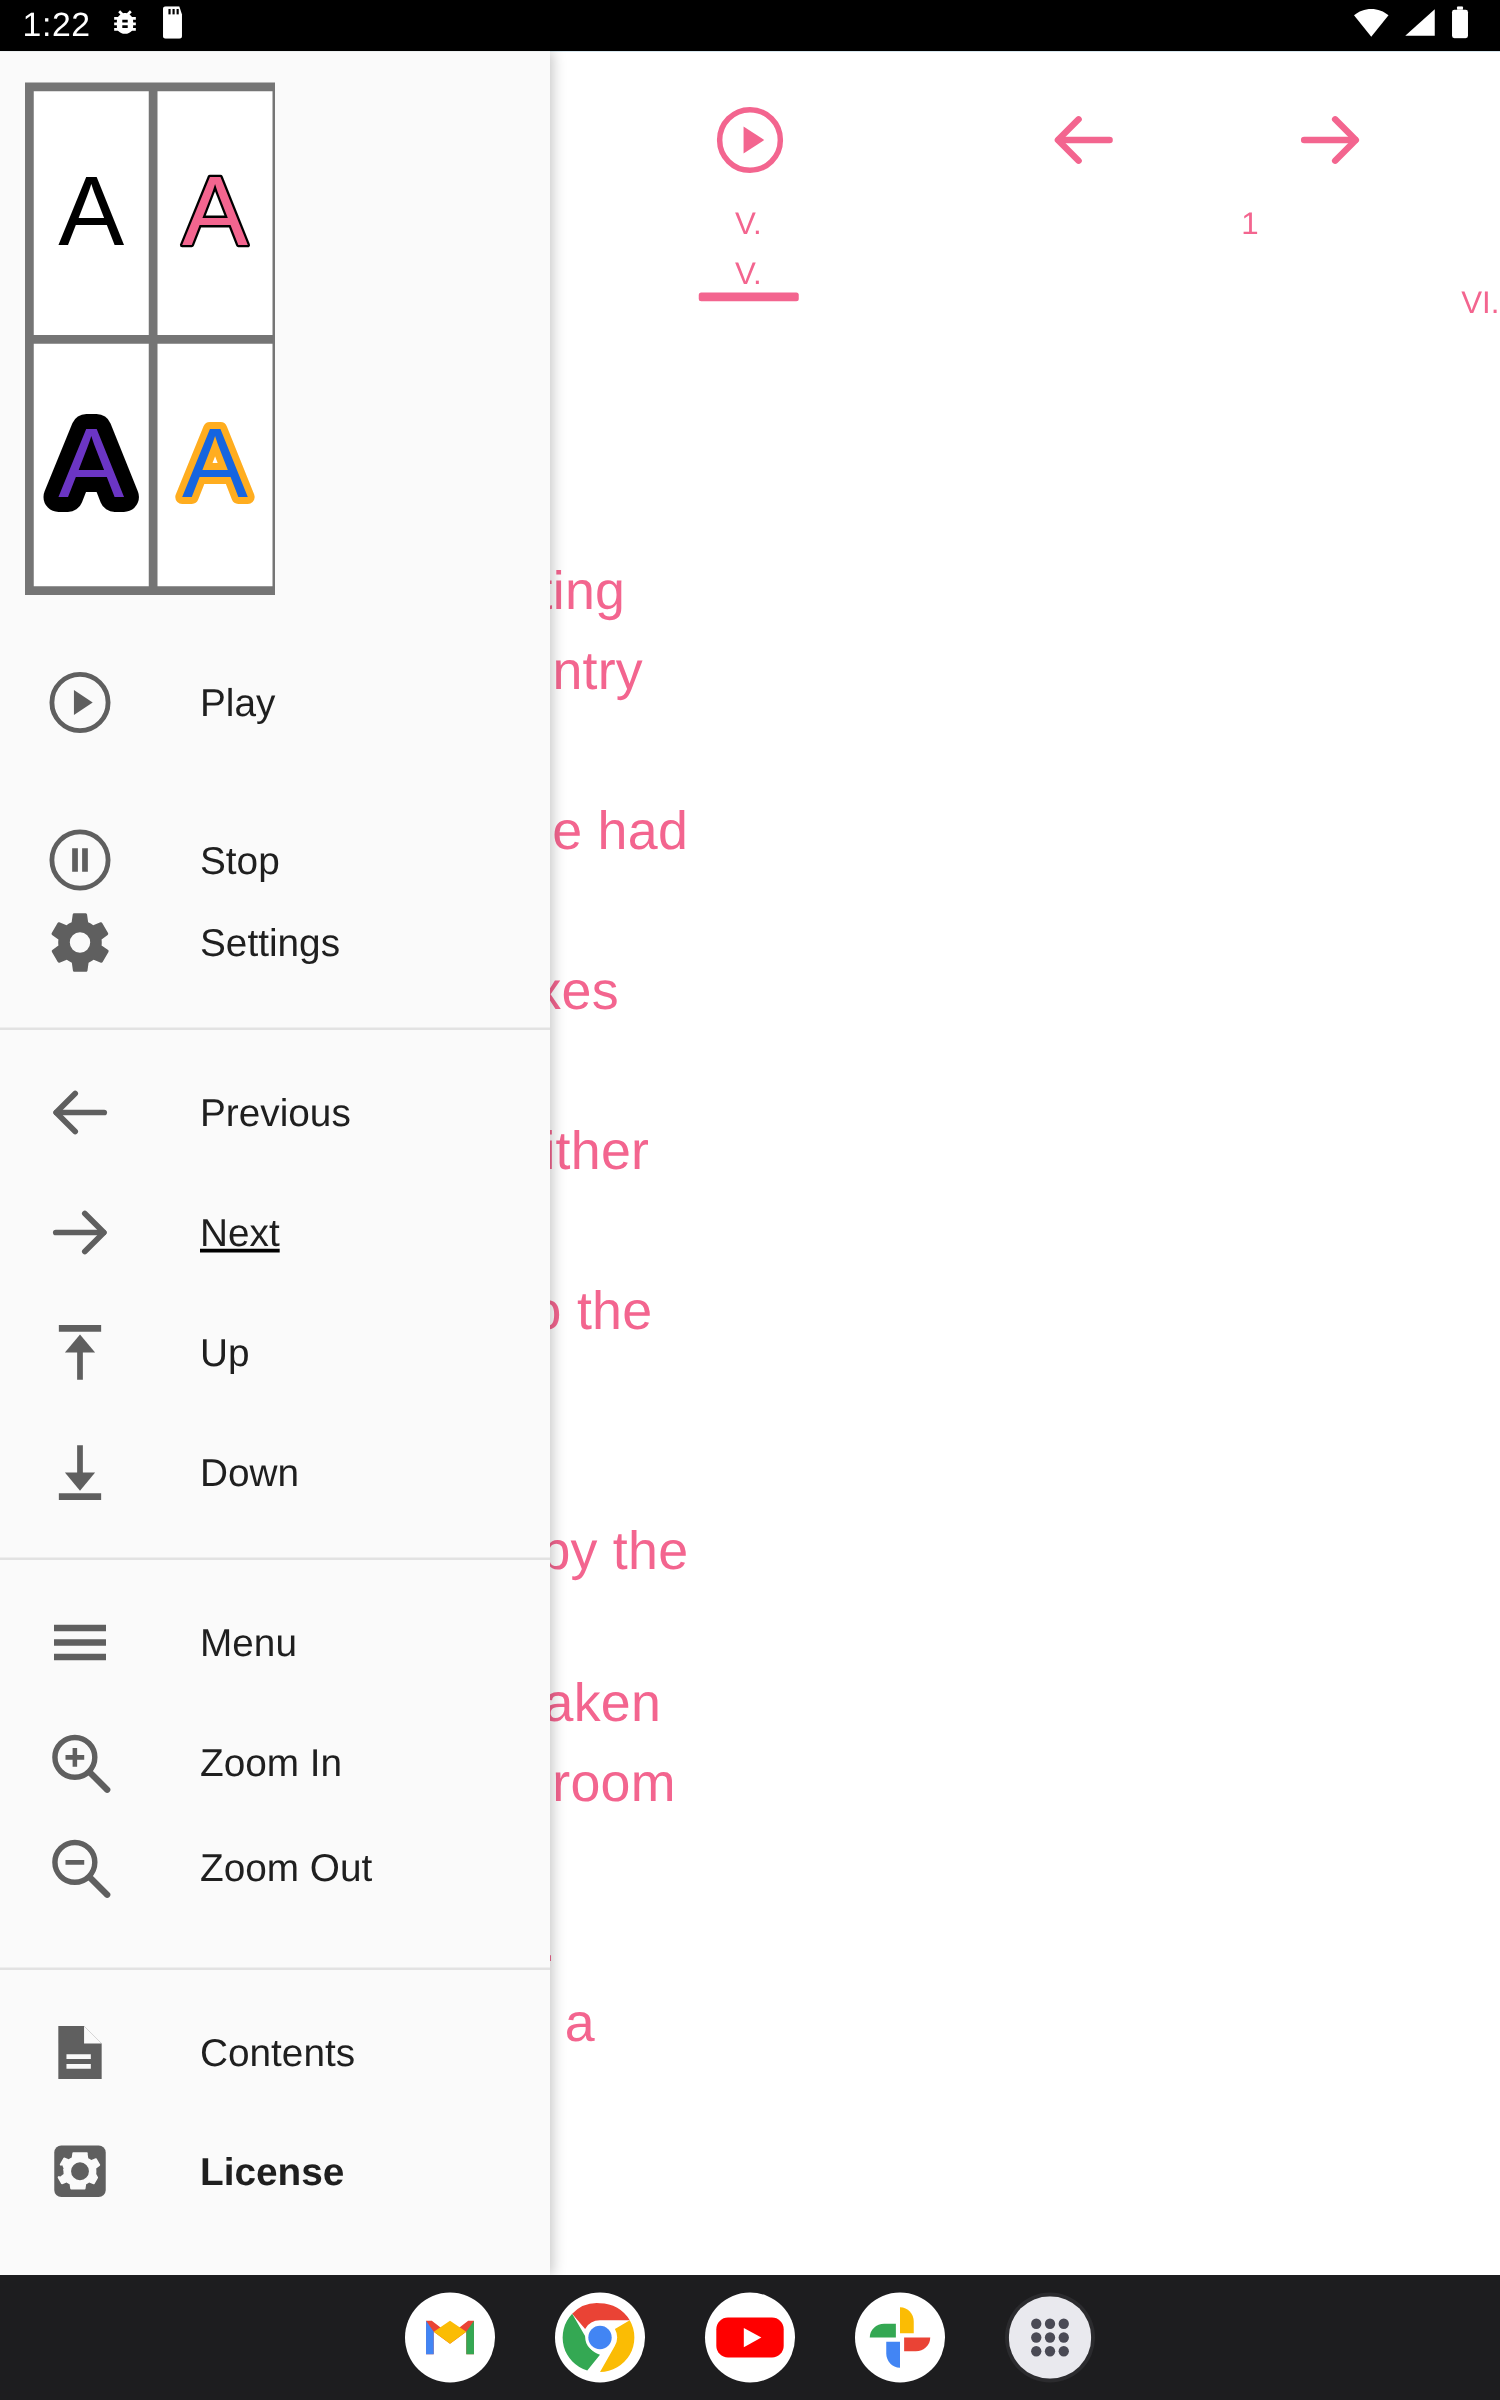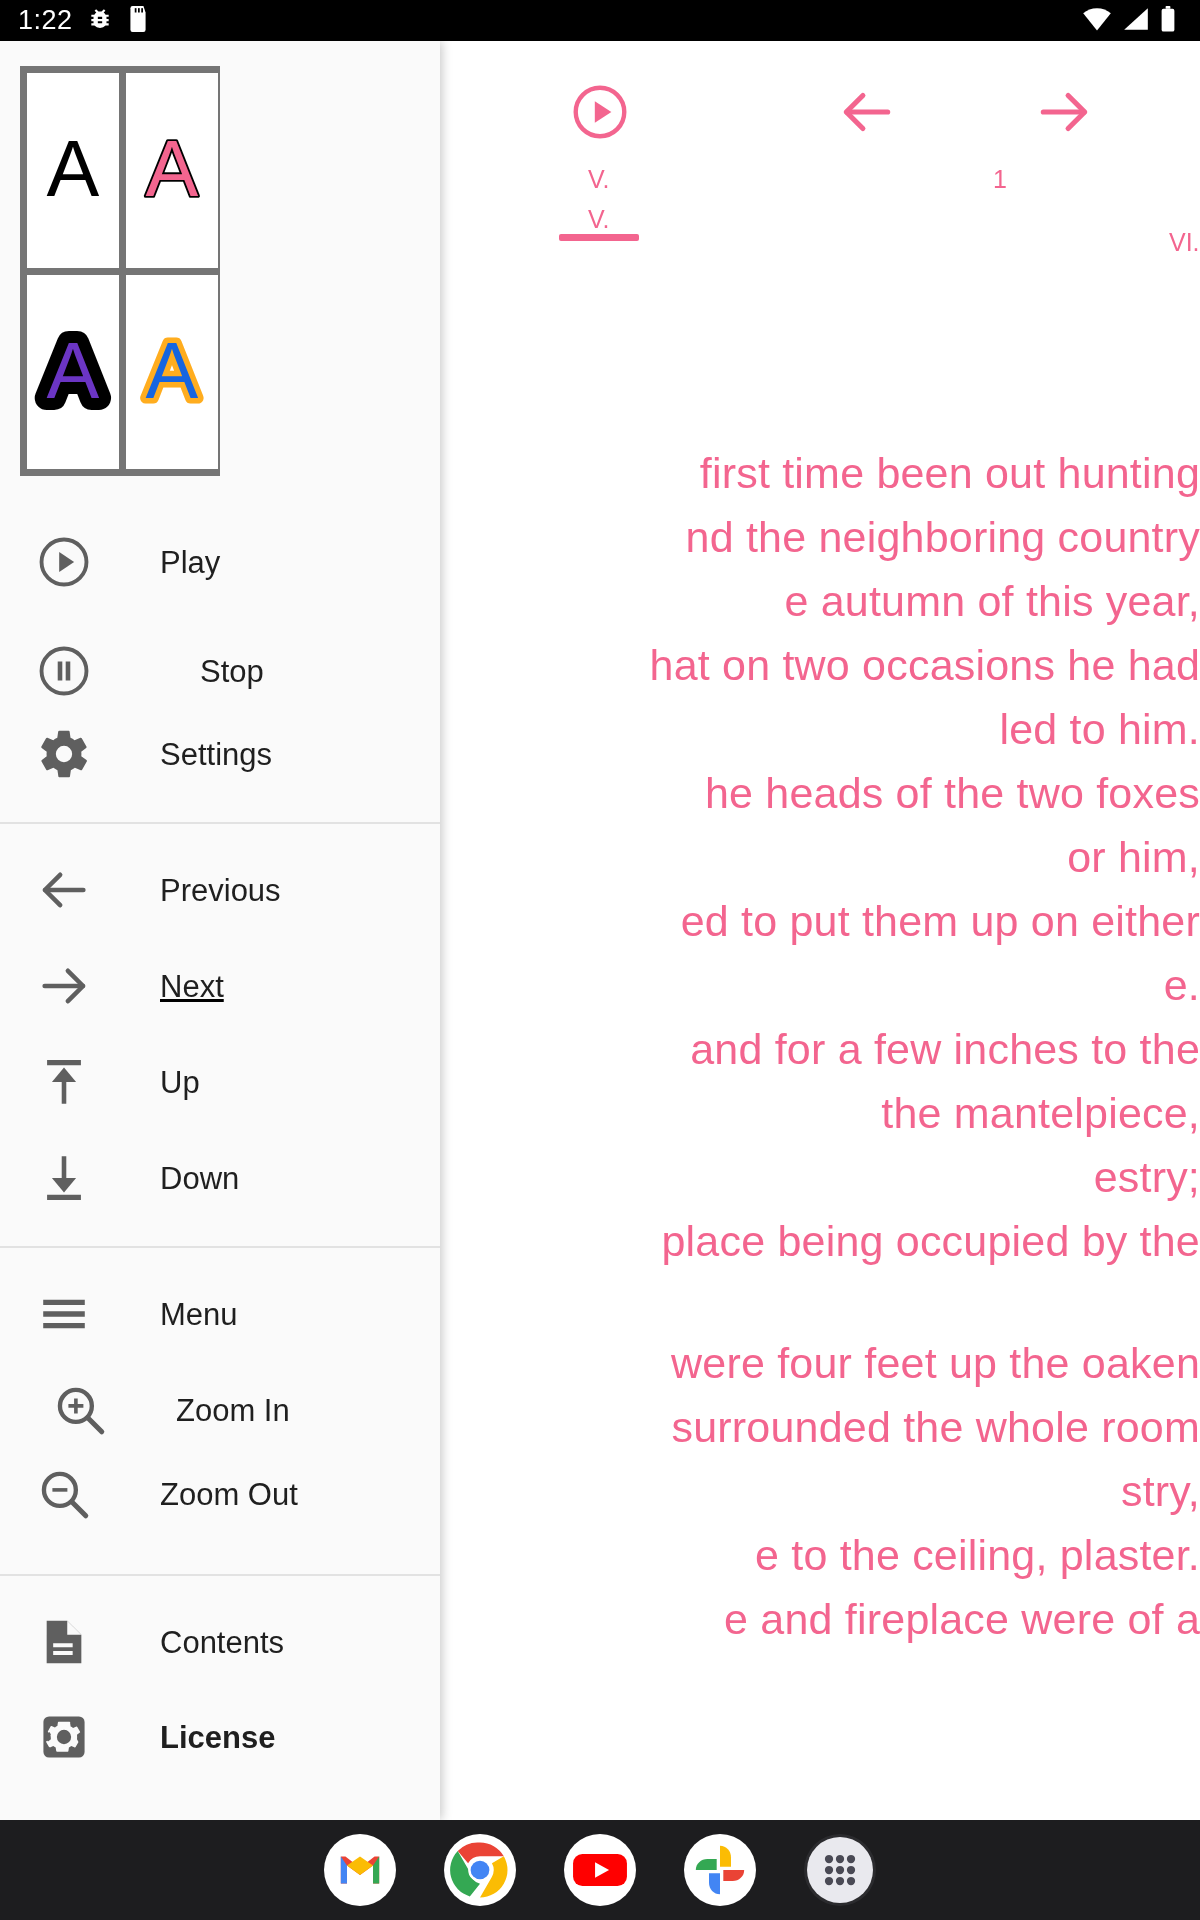--- a/index.html
+++ b/index.html
@@ -2,21 +2,21 @@
 <html><head>
 <meta charset="utf-8">
 <style>
   * { margin:0; padding:0; box-sizing:border-box; }
   html, body {
     width:1200px; height:1920px;
     background:#ffffff;
     font-family:"Liberation Sans", sans-serif;
     overflow:hidden;
   }
-  #app { position:relative; width:1200px; height:1920px; background:#7dd3fc;text-align:right; }
+  #app { position:relative; width:1200px; height:1920px; background:#7dd3fc; }
 
   
   .statusbar{
     position:absolute; left:0; top:0; width:1200px; height:41px;
     background:#000; color:#fff; display:flex; align-items:center;
   }
   .sb-left{ display:flex; align-items:center; gap:14px; padding-left:18px; }
   .sb-clock{ font-size:27px; letter-spacing:.5px; line-height:1; }
   .sb-right{ margin-left:auto; display:flex; align-items:center; gap:11px; padding-right:24px; }
 
@@ -217,21 +217,21 @@
     <div id="menu-host">
         <div class="item" style="top: 473px;">
           <span class="ico">
             <svg width="58" height="58" viewBox="0 0 24 24">
               <circle cx="12" cy="12" r="9.3" fill="none" stroke="#5f5f5f" stroke-width="1.6"></circle>
               <path d="M10 7.9 16.2 12 10 16.1z" fill="#5f5f5f"></path>
             </svg>
           </span>
           <span class="lbl">Play</span>
         </div>
-        <div class="item" style="top: 582px; gap: 40px;">
+        <div class="item" style="top: 599px;">
           <span class="ico">
             <svg width="58" height="58" viewBox="0 0 24 24">
               <circle cx="12" cy="12" r="9.3" fill="none" stroke="#5f5f5f" stroke-width="1.6"></circle>
               <path d="M9.4 8.1h1.9v7.8H9.4zM12.7 8.1h1.9v7.8h-1.9z" fill="#5f5f5f"></path>
             </svg>
           </span>
           <span class="lbl">Stop</span>
         </div>
         <div class="item" style="top: 665px;">
           <span class="ico">
@@ -282,21 +282,21 @@
         </div>
         <div class="divider" style="top: 1205px;"></div>
         <div class="item" style="top: 1225px;">
           <span class="ico">
             <svg width="58" height="58" viewBox="0 0 24 24">
               <path d="M3.4 7.2h17.2M3.4 12h17.2M3.4 16.8h17.2" fill="none" stroke="#5f5f5f" stroke-width="2.2"></path>
             </svg>
           </span>
           <span class="lbl">Menu</span>
         </div>
-        <div class="item" style="top: 1321px; padding-left: 16px;">
+        <div class="item" style="top: 1321px;">
           <span class="ico">
             <svg width="58" height="58" viewBox="0 0 24 24">
               <circle cx="10.3" cy="10.3" r="6.6" fill="none" stroke="#5f5f5f" stroke-width="1.8"></circle>
               <path d="M15.2 15.2 21 21" fill="none" stroke="#5f5f5f" stroke-width="2.1" stroke-linecap="round"></path>
               <path d="M10.3 7.2v6.2M7.2 10.3h6.2" fill="none" stroke="#5f5f5f" stroke-width="1.5"></path>
             </svg>
           </span>
           <span class="lbl">Zoom In</span>
         </div>
         <div class="item" style="top: 1405px;">

